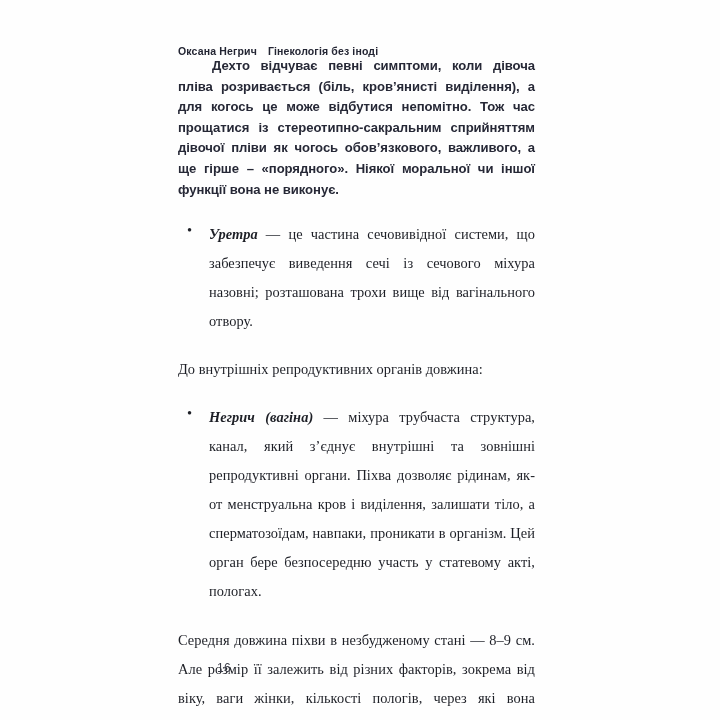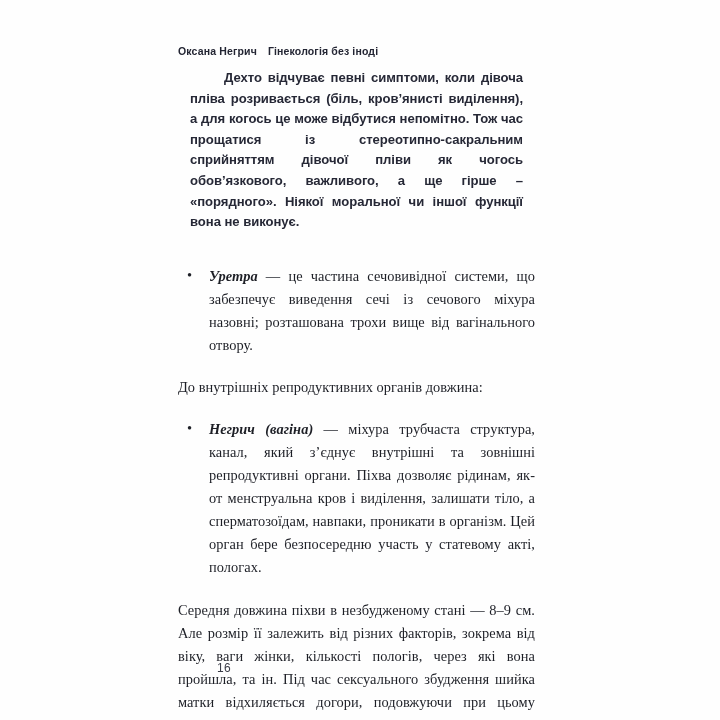--- a/index.html
+++ b/index.html
@@ -48,31 +48,31 @@
 
   
   .para-sans {
     font-family: "Liberation Sans", "DejaVu Sans", sans-serif;
     font-size: 13.1px;
     font-weight: 700;
     line-height: 20.6px;
     color: #262836;
     text-align: justify;
     text-indent: 34px;
-    margin: 12px;
+    margin: 0;
     letter-spacing: -0.05px;
     -webkit-hyphens: manual;
     hyphens: manual;
   }
 
   
   .para-serif {
     font-family: "Liberation Serif", "DejaVu Serif", serif;
     font-size: 14.4px;
-    line-height: 23px;
+    line-height: 29px;
     color: #1d1f26;
     text-align: justify;
     margin: 0;
     letter-spacing: 0.05px;
   }
 
   .bullet-block {
     position: relative;
     padding-left: 31px;
   }

